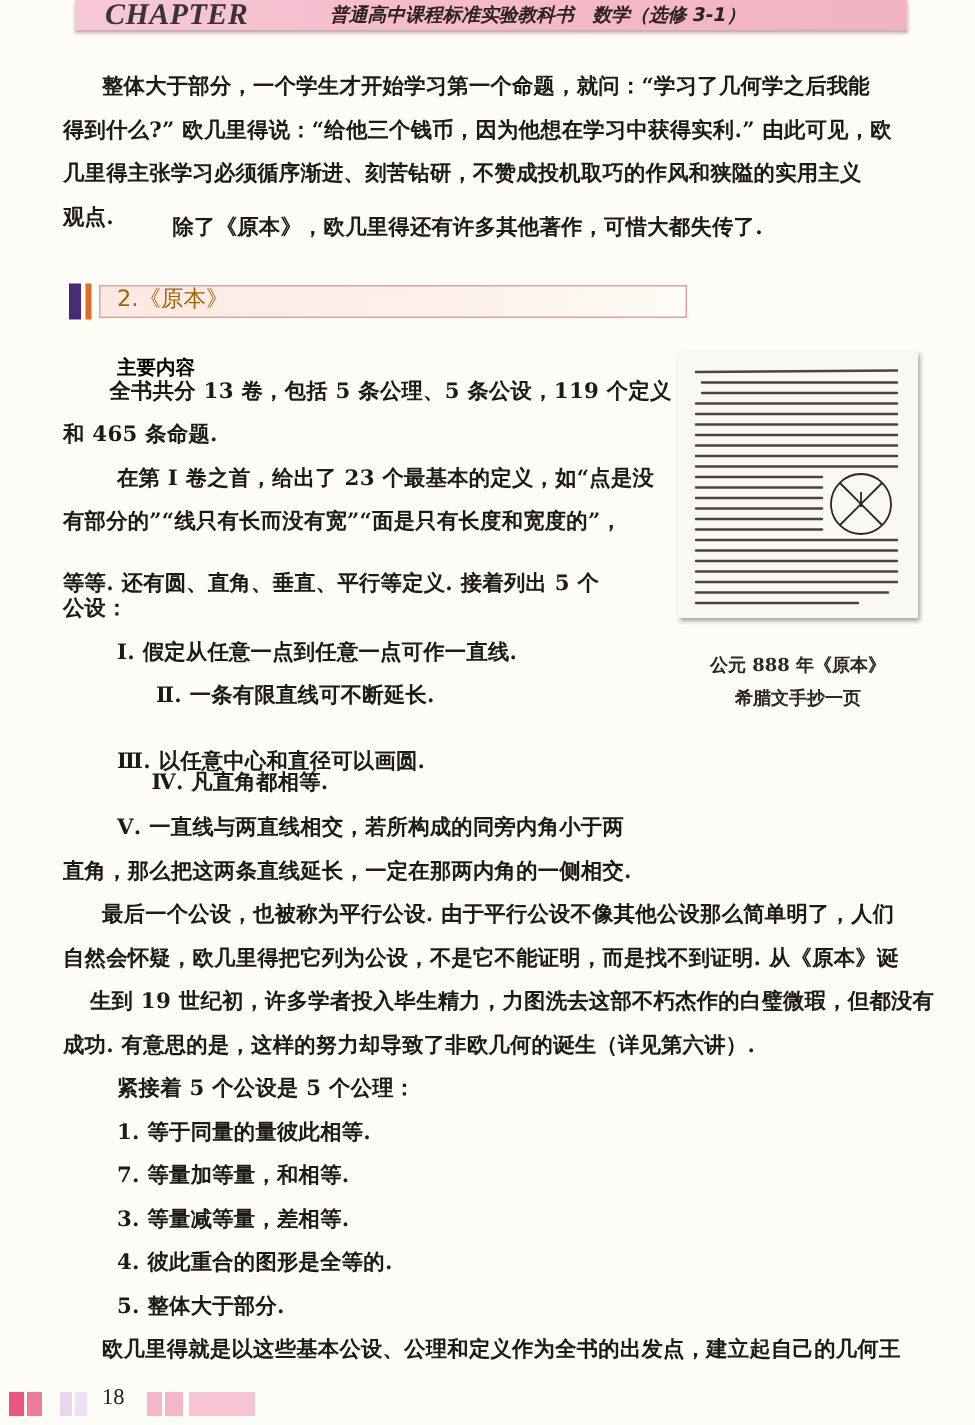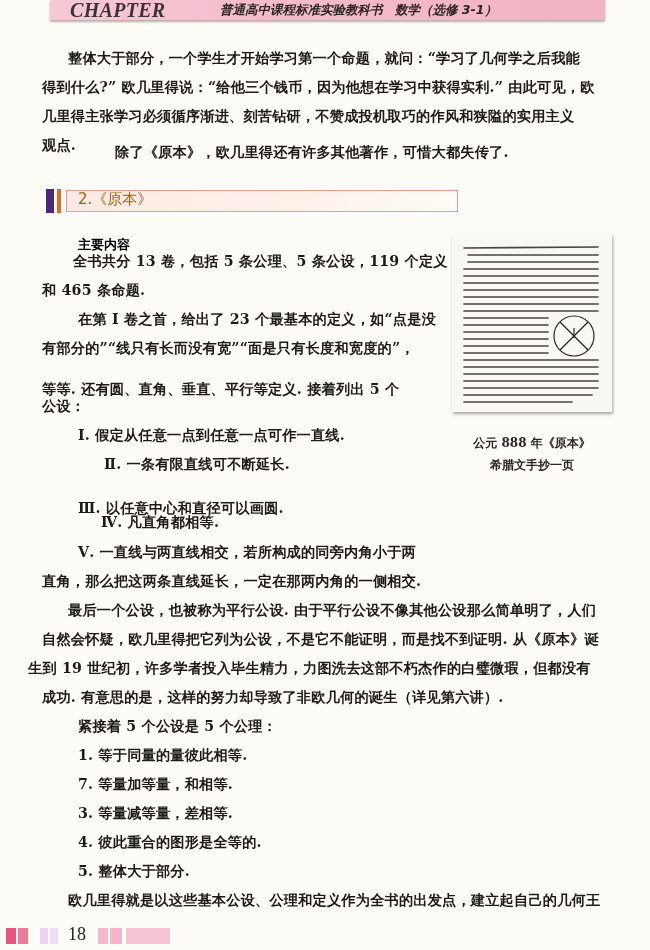--- a/index.html
+++ b/index.html
@@ -51,21 +51,21 @@
       background:#f9f8f2; box-shadow: 1px 2px 3px rgba(0,0,0,0.35);
     }
     .figure-caption {
       position:absolute; left:452px; width:160px; text-align:center;
       font-size:12px; font-weight:bold; color:#2e2624; line-height:22px;
     }
     .footer-blocks { position:absolute; left:6px; top:928px; height:16px; }
     .fb { position:absolute; top:0; height:16px; }
     .page-number {
       position:absolute; left:68px; top:924px; font-family:"Liberation Serif", serif;
-      font-size:18px; color:#2a2220;
+      font-size:15px; color:#2a2220;
     }
   </style>
 </head>
 <body>
 
 <div class="header-band"></div>
 <div class="chapter-label">CHAPTER</div>
 <div class="series-title">普通高中课程标准实验教科书　数学（选修 3-1）</div>
 
 <div>
@@ -141,21 +141,21 @@
       <line x1="122" y1="94" x2="122" y2="104"></line>
     </g>
   </svg>
 </div>
 <div class="figure-caption" style="top:432px;">公元 888 年《原本》</div>
 <div class="figure-caption" style="top:454px;">希腊文手抄一页</div>
 
 <div>
   <div class="text-line" style="left:68px; top:596px;">最后一个公设，也被称为平行公设. 由于平行公设不像其他公设那么简单明了，人们</div>
   <div class="text-line" style="left:42px; top:625px;">自然会怀疑，欧几里得把它列为公设，不是它不能证明，而是找不到证明. 从《原本》诞</div>
-  <div class="text-line" style="left:28px; top:654px;">生到 19 世纪初，许多学者投入毕生精力，力图洗去这部不朽杰作的白璧微瑕，但都没有</div>
+  <div class="text-line" style="left:60px; top:654px;">生到 19 世纪初，许多学者投入毕生精力，力图洗去这部不朽杰作的白璧微瑕，但都没有</div>
   <div class="text-line" style="left:42px; top:683px;">成功. 有意思的是，这样的努力却导致了非欧几何的诞生（详见第六讲）.</div>
 </div>
 
 <div>
   <div class="text-line" style="left:78px; top:712px;">紧接着 5 个公设是 5 个公理：</div>
   <div class="text-line" style="left:78px; top:741px;">1. 等于同量的量彼此相等.</div>
   <div class="text-line" style="left:78px; top:770px;">7. 等量加等量，和相等.</div>
   <div class="text-line" style="left:78px; top:799px;">3. 等量减等量，差相等.</div>
   <div class="text-line" style="left:78px; top:828px;">4. 彼此重合的图形是全等的.</div>
   <div class="text-line" style="left:78px; top:857px;">5. 整体大于部分.</div>

